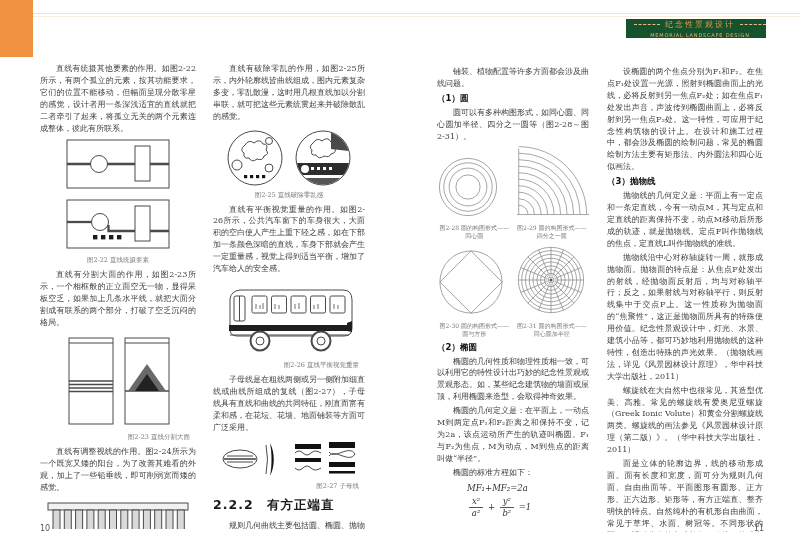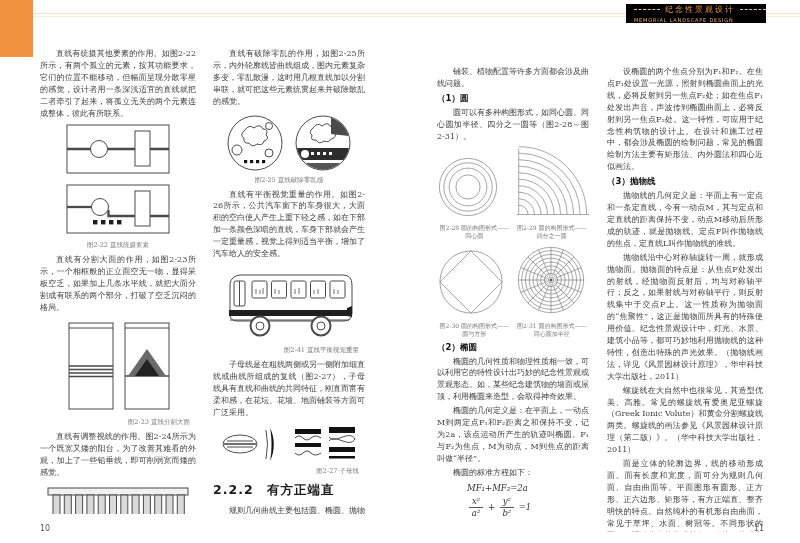--- a/index.html
+++ b/index.html
@@ -3,28 +3,28 @@
 <meta charset="utf-8">
 <title>纪念性景观设计</title>
 <style>
   html,body{margin:0;padding:0;}
   body{width:800px;height:543px;position:relative;background:#ffffff;overflow:hidden;
        font-family:"DejaVu Serif","Liberation Serif",serif;color:#3d3d3d;}
   
   .corner-block{position:absolute;left:0;top:0;width:33px;height:57px;background:#f0923f;}
   .hrule{position:absolute;left:33px;top:13px;right:0;height:2px;
          border-top:1px solid #f2e4cb;border-bottom:1px solid #f7eedd;}
-  .header-title{position:absolute;top:4px;right:34px;text-align:left;background:#000000;padding-left:8px;z-index:2;}
+  .header-title{position:absolute;top:19px;right:34px;text-align:center;background:#14532d;padding-left:8px;z-index:2;}
   .header-title .cn{display:flex;align-items:center;gap:5px;color:#ef9540;font-size:8px;letter-spacing:2px;
                     font-family:"DejaVu Sans","Liberation Sans",sans-serif;}
   .dash{width:26px;border-top:1px dashed #eeb989;height:0;}
   .header-title .en{color:#f2b079;font-size:5px;letter-spacing:0.8px;margin-top:2px;
                     font-family:"DejaVu Sans","Liberation Sans",sans-serif;}
   
-  .col{position:absolute;top:48px;height:466px;overflow:hidden;text-align:justify;}
+  .col{position:absolute;top:63px;height:466px;overflow:hidden;text-align:justify;}
   #colL1{left:40px;width:156px;}
   #colL2{left:213px;width:152px;}
   #colR1{left:437px;width:152px;top:66px;}
   #colR2{left:607px;width:156px;top:66px;}
   .col p{margin:0 0 2px;font-size:8px;line-height:11.9px;text-indent:2em;}
   .subhead{font-weight:bold;color:#111;font-size:8.5px;margin:3px 0 2px;
            font-family:"DejaVu Sans","Liberation Sans",sans-serif;}
   .section-h{font-weight:bold;color:#1a1a1a;font-size:12.5px;margin:7px 0 6px;letter-spacing:1px;
              font-family:"DejaVu Sans","Liberation Sans",sans-serif;}
   .section-h.orange{color:#f08300;margin-top:12px;}
@@ -195,21 +195,21 @@
       <rect x="14" y="46" width="118" height="6" fill="#1f1f1f"></rect>
       <polygon points="132,44 137,42 137,53 132,52" fill="#1f1f1f"></polygon>
       <g class="ln">
         <line x1="15" y1="56" x2="134" y2="56"></line>
         <circle cx="45" cy="62" r="9.5" fill="#fff" stroke-width="2"></circle>
           <circle cx="45" cy="62" r="4"></circle>
         <circle cx="106" cy="62" r="9.5" fill="#fff" stroke-width="2"></circle>
           <circle cx="106" cy="62" r="4"></circle>
       </g>
     </svg>
-    <div class="caption cap-right">图2-41 直线平衡视觉重量</div>
+    <div class="caption cap-right">图2-26 直线平衡视觉重量</div>
   </div>
 
   <p>子母线是在粗线两侧或另一侧附加细直线或曲线所组成的复线（图2-27），子母线具有直线和曲线的共同特征，刚直而富有柔和感，在花坛、花墙、地面铺装等方面可广泛采用。</p>
 
   <div class="fig">
     <svg width="140" height="42" viewBox="0 0 140 42">
       <g class="ln">
         <ellipse cx="21" cy="21" rx="17" ry="9"></ellipse>
         <line x1="8" y1="18" x2="34" y2="18"></line>
           <line x1="5" y1="21" x2="37" y2="21" stroke-width="1.6"></line>

